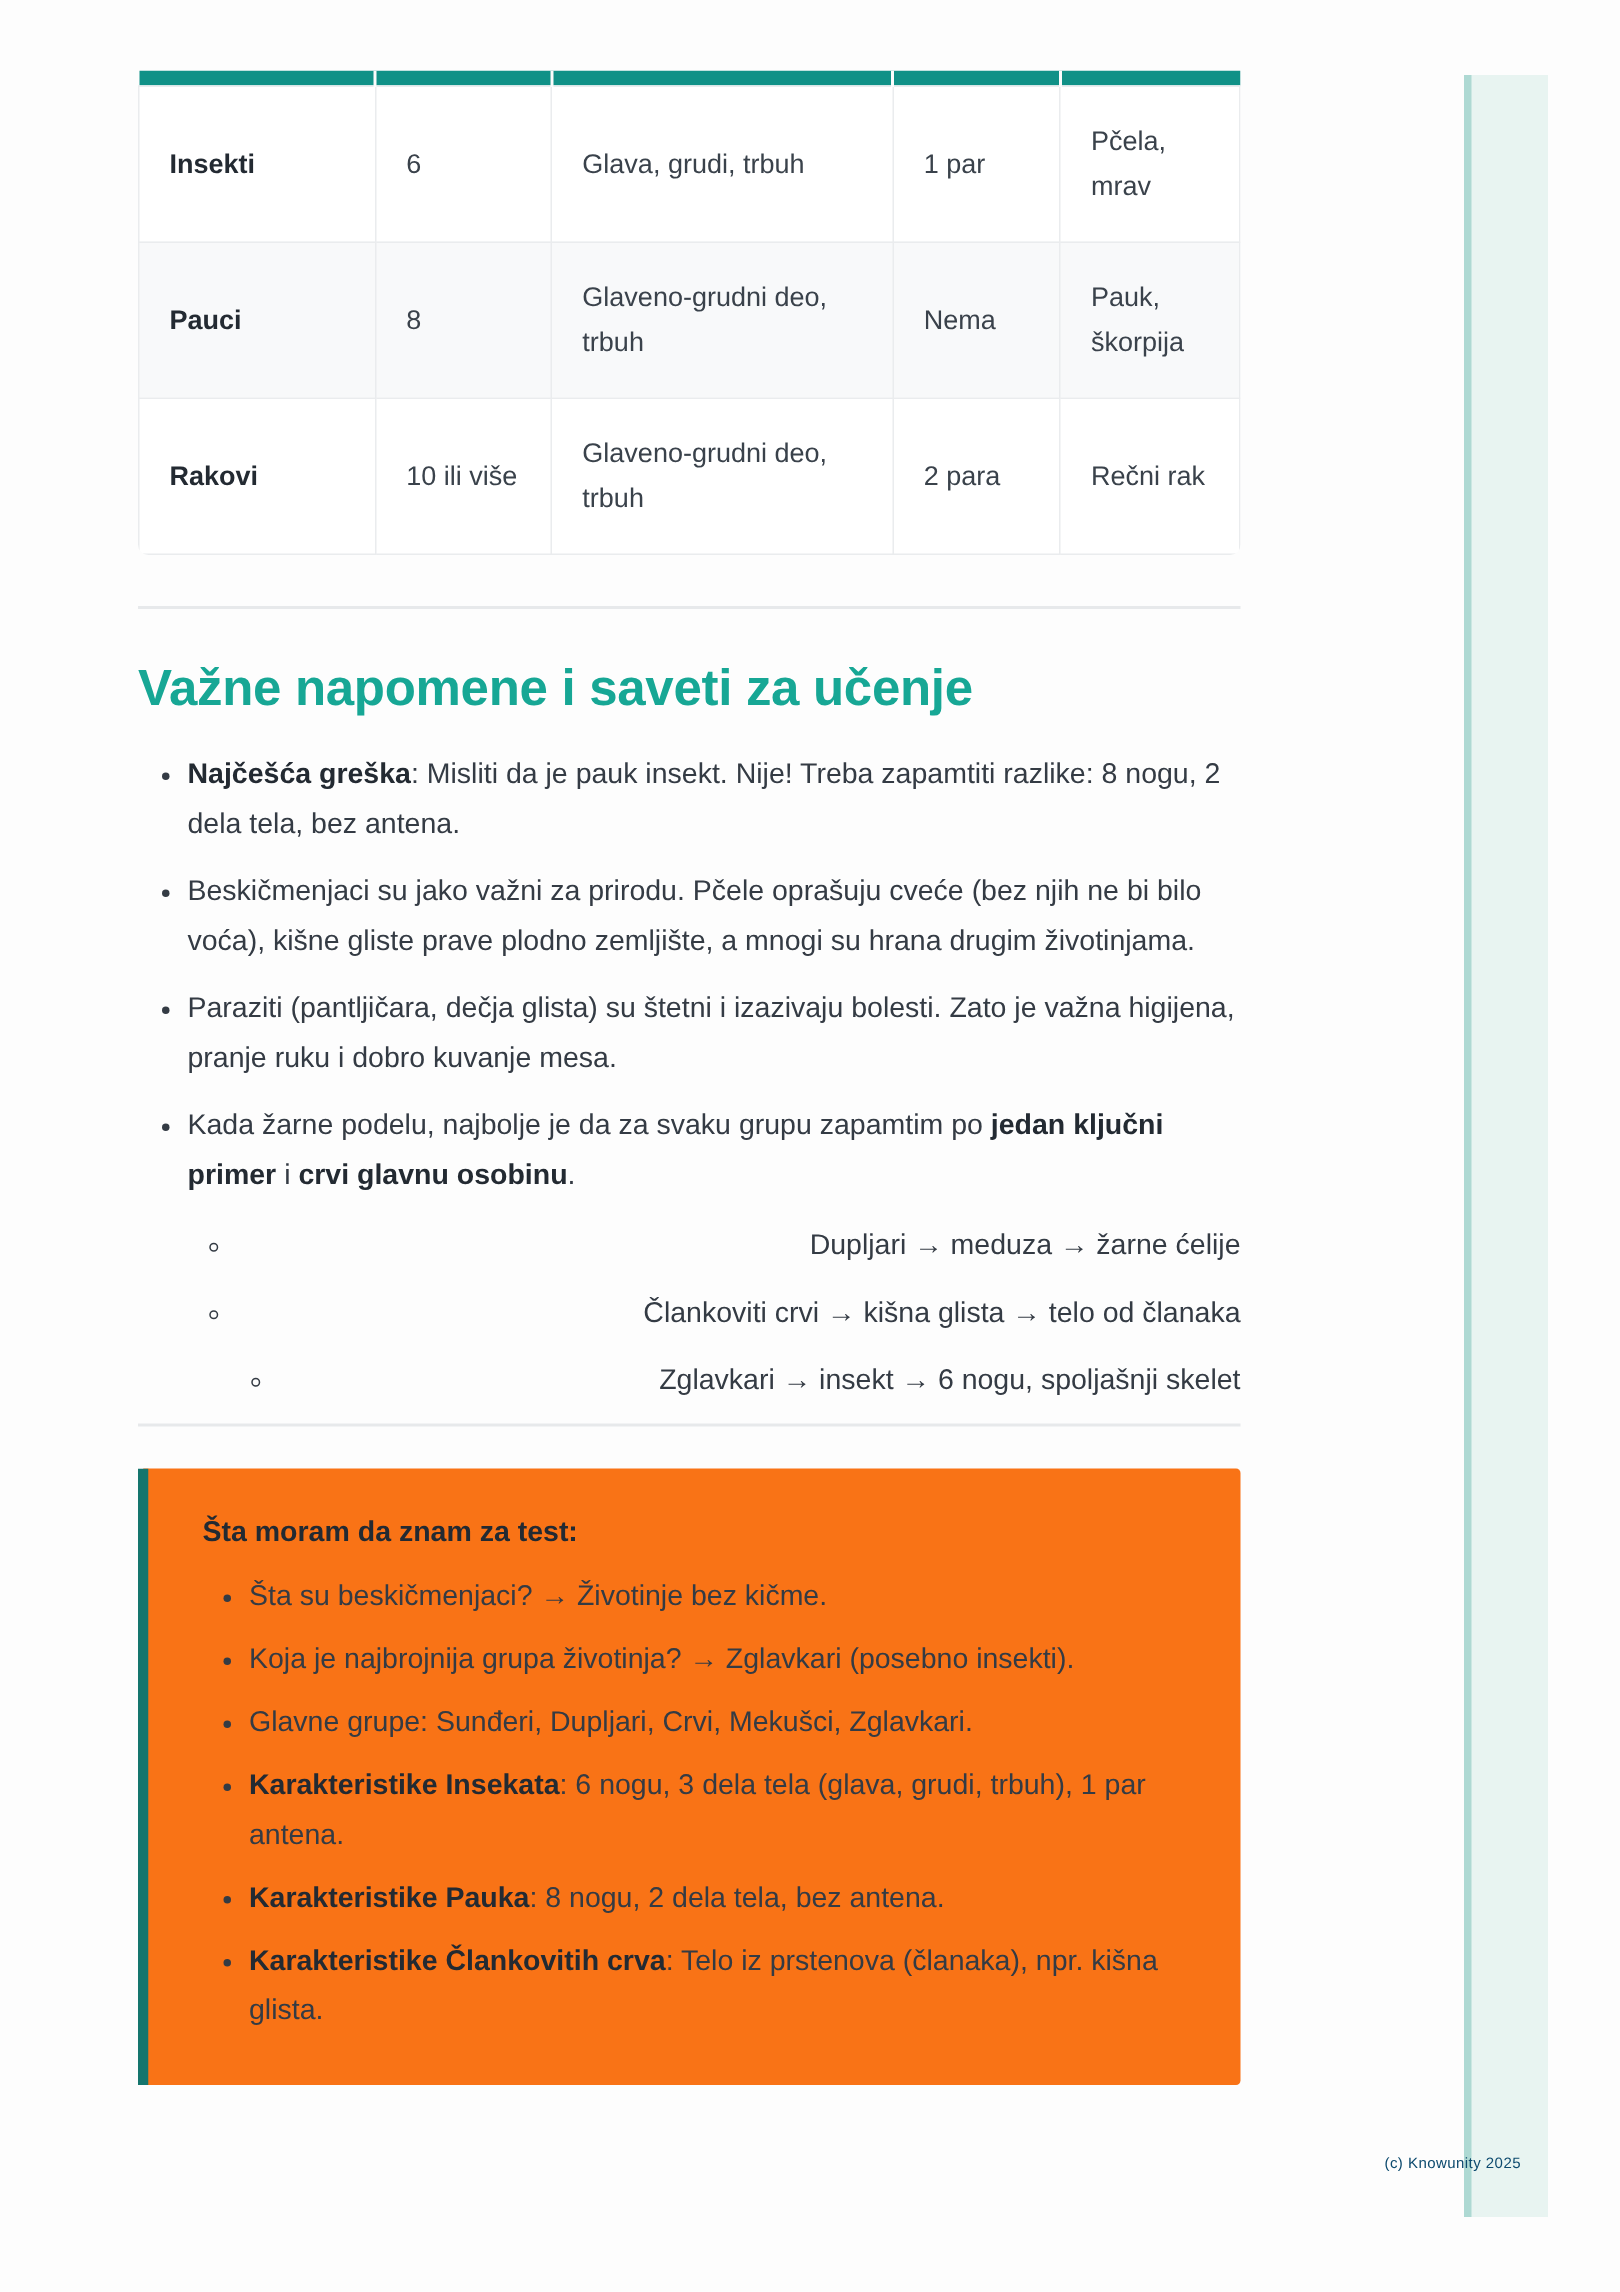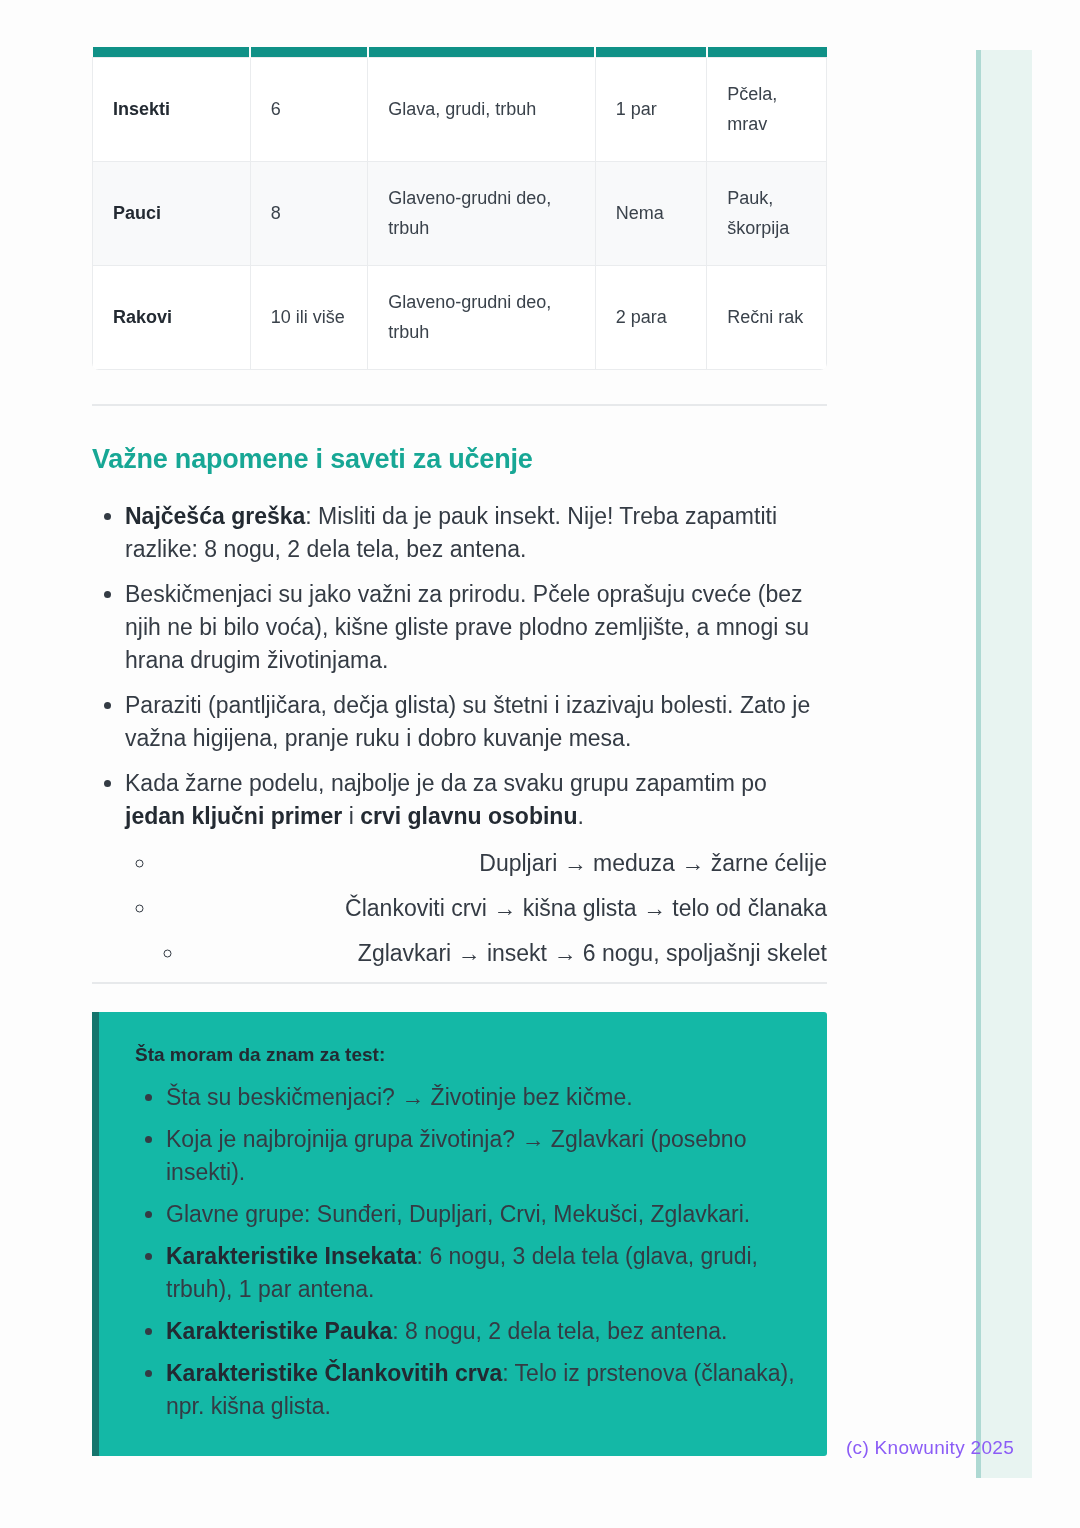--- a/index.html
+++ b/index.html
@@ -17,22 +17,22 @@
     position: absolute;
     left: 976px; top: 50px;
     width: 56px; height: 1428px;
     background: #e8f4f1;
     border-left: 5px solid #aed9d3;
   }
 
   .copyright {
     position: absolute;
     top: 1437px; right: 66px;
-    font-size: 19px;
-    color: #8b5cf6;
+    font-size: 10px;
+    color: #0c4a6e;
     z-index: 3;
     letter-spacing: .3px;
   }
 
   .content {
     position: absolute;
     left: 92px; top: 47px;
     width: 735px;
     z-index: 2;
   }
@@ -74,50 +74,50 @@
 
   
   hr.divider {
     border: none;
     border-top: 2px solid #e7e9eb;
     margin: 34px 0 0 0;
   }
   hr.divider.second { margin-top: 12px; }
   h2.section-title {
     margin: 36px 0 0 0;
-    font-size: 27px;
+    font-size: 34px;
     line-height: 34px;
     font-weight: 700;
     color: #17a795;
     letter-spacing: -0.2px;
   }
 
   
   ul.bullets {
     margin: 24px 0 0 0;
     padding-left: 33px;
     list-style: disc;
-    font-size: 23px;
+    font-size: 19px;
     line-height: 33px;
   }
   ul.bullets > li { margin-bottom: 12px; }
   ul.bullets > li:last-child { margin-bottom: 0; }
   ul.sub-bullets {
     margin: 14px 0 0 0;
     padding-left: 32px;
     list-style: circle;
   }
   ul.sub-bullets > li { margin-bottom: 12px; text-align: right; }
   ul.sub-bullets > li:last-child { margin-bottom: 0; margin-left: 28px; }
   b.seg { font-weight: 700; color: #232a32; }
 
   
   .callout {
     margin-top: 28px;
-    background: #14b8a6;
+    background: #f97316;
     border-left: 7px solid #15756d;
     padding: 26px 30px 24px 36px;
     border-radius: 0 3px 3px 0;
   }
   .callout-title {
     font-size: 19px;
     line-height: 33px;
     font-weight: 700;
     color: #232a32;
   }

